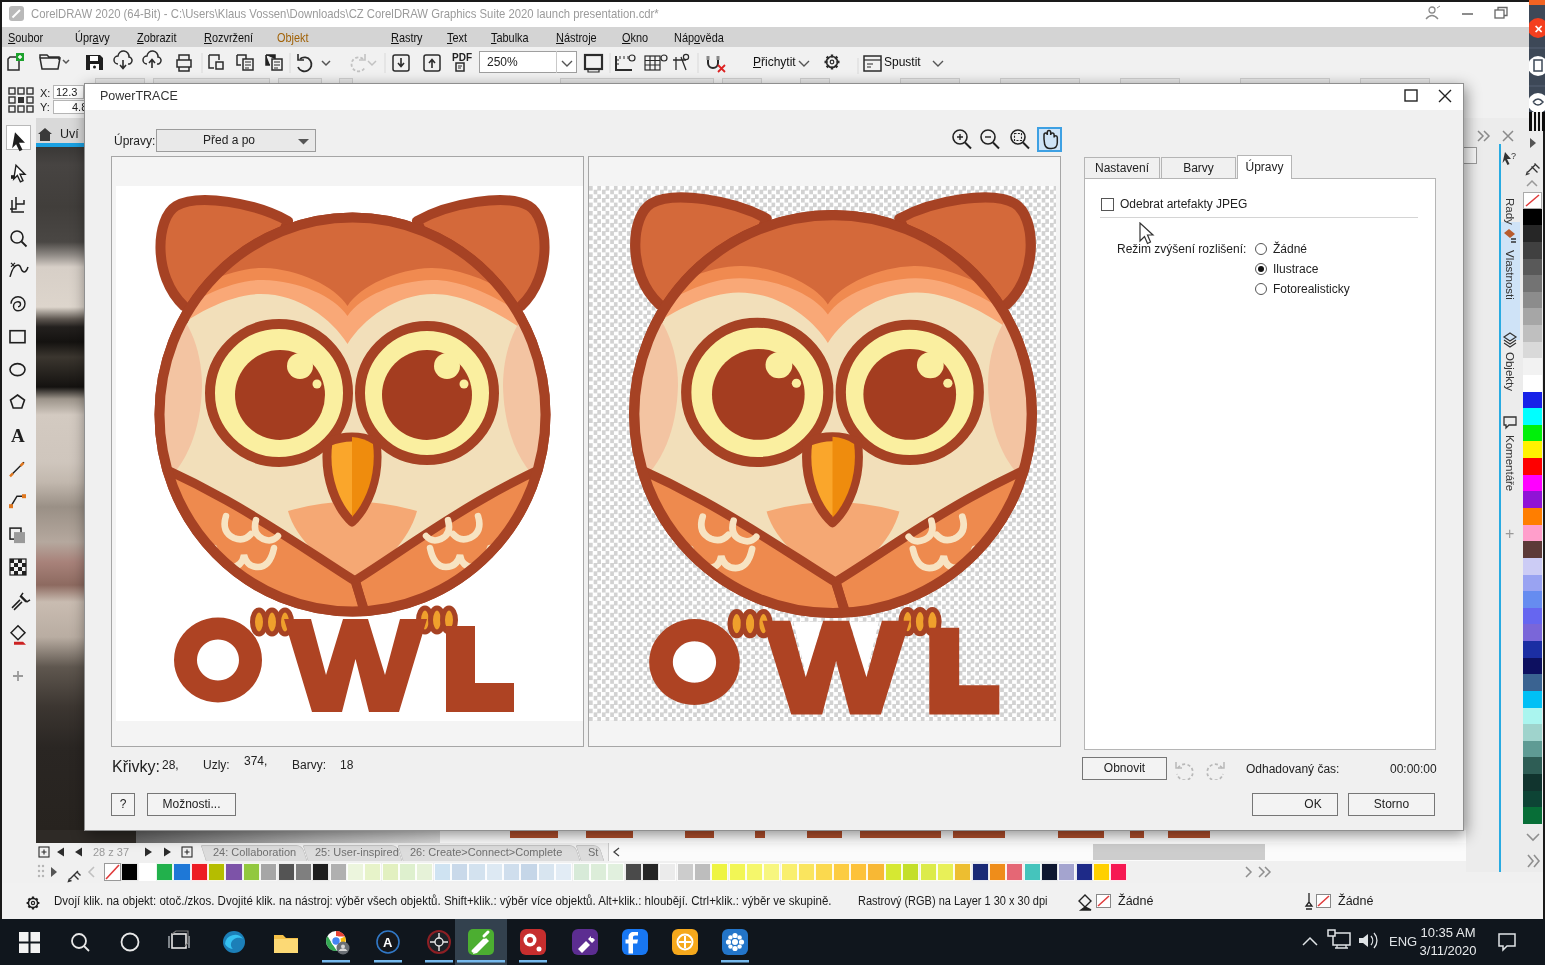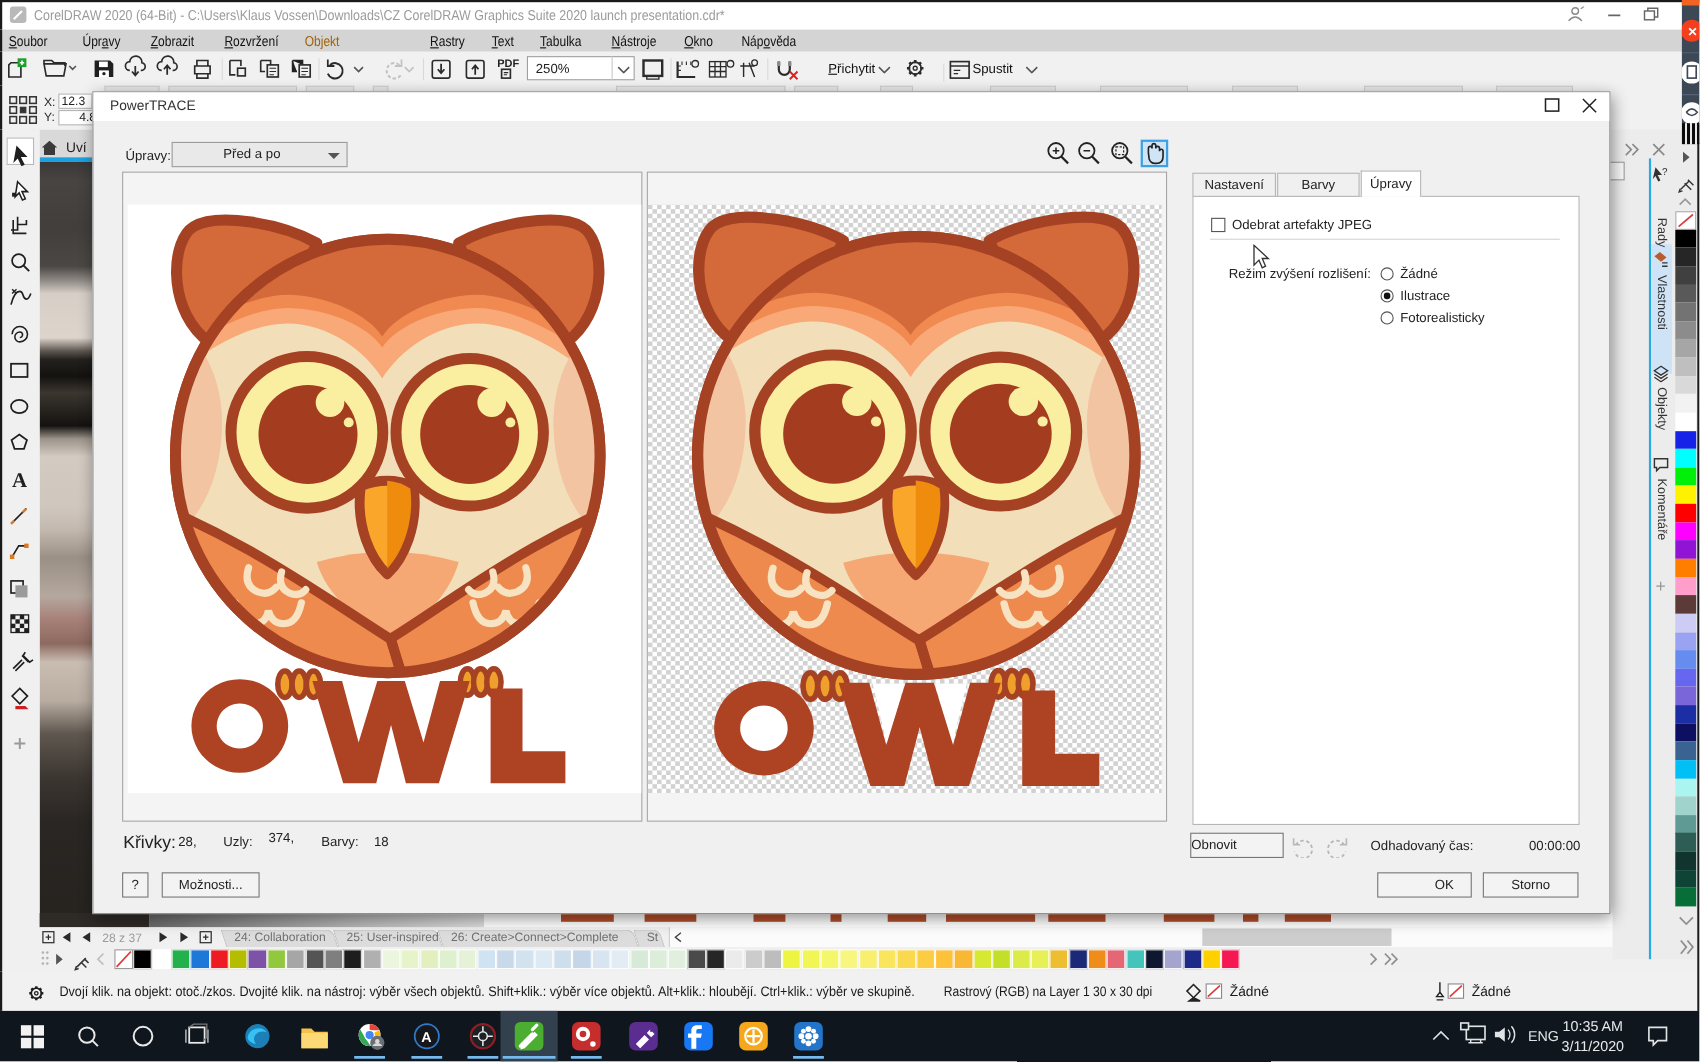--- a/index.html
+++ b/index.html
@@ -792,21 +792,21 @@
       <path d="M2,1 L2,19 L6.5,14.5 L9.5,21.5 L12.5,20 L9.5,13 L15,13 Z" fill="#fff" stroke="#333" stroke-width="1.2"></path>
     </svg>
 <div class="abs" style="left:1117px;top:242px;font-size:12px;color:#222;">Režim zvýšení rozlišení:</div>
 <div class="abs" style="left:1255px;top:243px;width:12px;height:12px;border-radius:50%;background:#fff;border:1px solid #555;"></div>
 <div class="abs" style="left:1273px;top:242px;font-size:12px;color:#222;">Žádné</div>
 <div class="abs" style="left:1255px;top:263px;width:12px;height:12px;border-radius:50%;background:#fff;border:1px solid #555;"></div>
 <div class="abs" style="left:1258px;top:266px;width:6px;height:6px;border-radius:50%;background:#111;"></div>
 <div class="abs" style="left:1273px;top:262px;font-size:12px;color:#222;">Ilustrace</div>
 <div class="abs" style="left:1255px;top:283px;width:12px;height:12px;border-radius:50%;background:#fff;border:1px solid #555;"></div>
 <div class="abs" style="left:1273px;top:282px;font-size:12px;color:#222;">Fotorealisticky</div>
-<div class="abs" style="left:1082px;top:757px;width:85px;height:23px;background:#f3f3f3;border:1px solid #767676;font-size:12px;color:#222;text-align:left;line-height:21px;">Obnovit</div>
+<div class="abs" style="left:1082px;top:757px;width:85px;height:23px;background:#f3f3f3;border:1px solid #767676;font-size:12px;color:#222;text-align:center;line-height:21px;">Obnovit</div>
 <svg class="abs" style="left:1172px;top:758px" width="56" height="22" fill="none" stroke="#b8b8b8">
  <path d="M6,10 a8,8 0 1 1 -1,6" stroke-width="1.7" stroke-dasharray="3 2.4"></path>
       <path d="M4,4 v6 h6" stroke-width="1.5"></path>
  <path d="M50,10 a8,8 0 1 0 1,6" stroke-width="1.7" stroke-dasharray="3 2.4"></path>
       <path d="M52,4 v6 h-6" stroke-width="1.5"></path>
 </svg>
 <div class="abs" style="left:1246px;top:762px;font-size:12px;color:#222;">Odhadovaný čas:</div>
 <div class="abs" style="left:1390px;top:762px;font-size:12px;color:#222;">00:00:00</div>
 <div class="abs" style="left:1252px;top:793px;width:86px;height:23px;background:#f3f3f3;border:1px solid #767676;font-size:12px;color:#222;text-align:center;line-height:21px;padding-left:36px;">OK</div>
 <div class="abs" style="left:1348px;top:793px;width:87px;height:23px;background:#f3f3f3;border:1px solid #767676;font-size:12px;color:#222;text-align:center;line-height:21px;">Storno</div>

